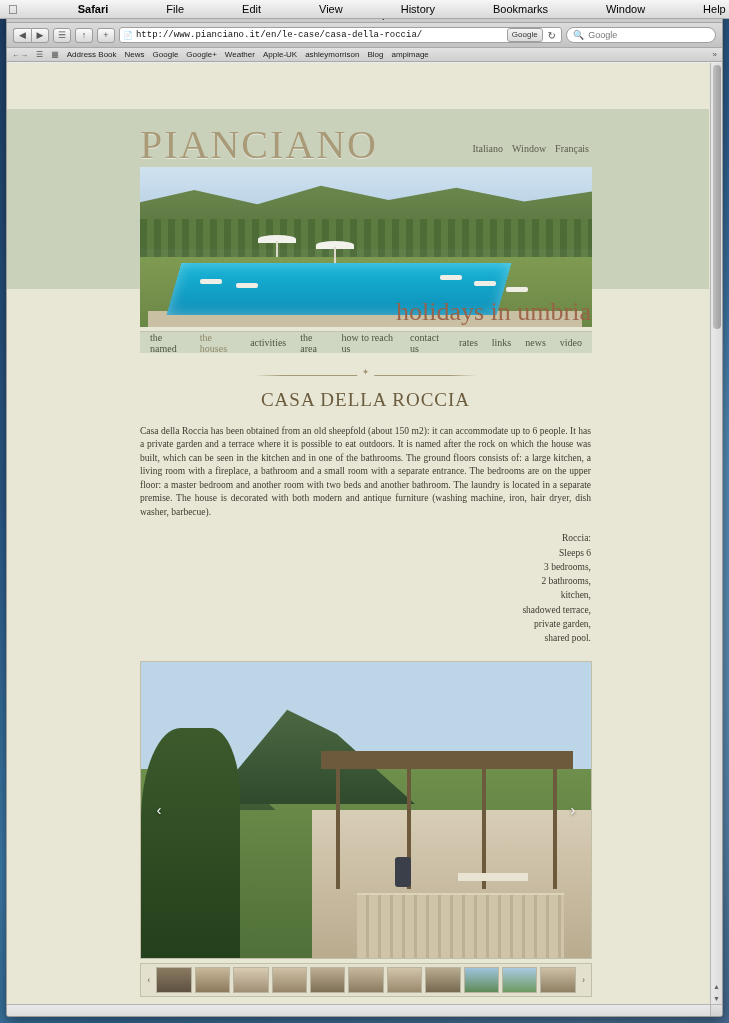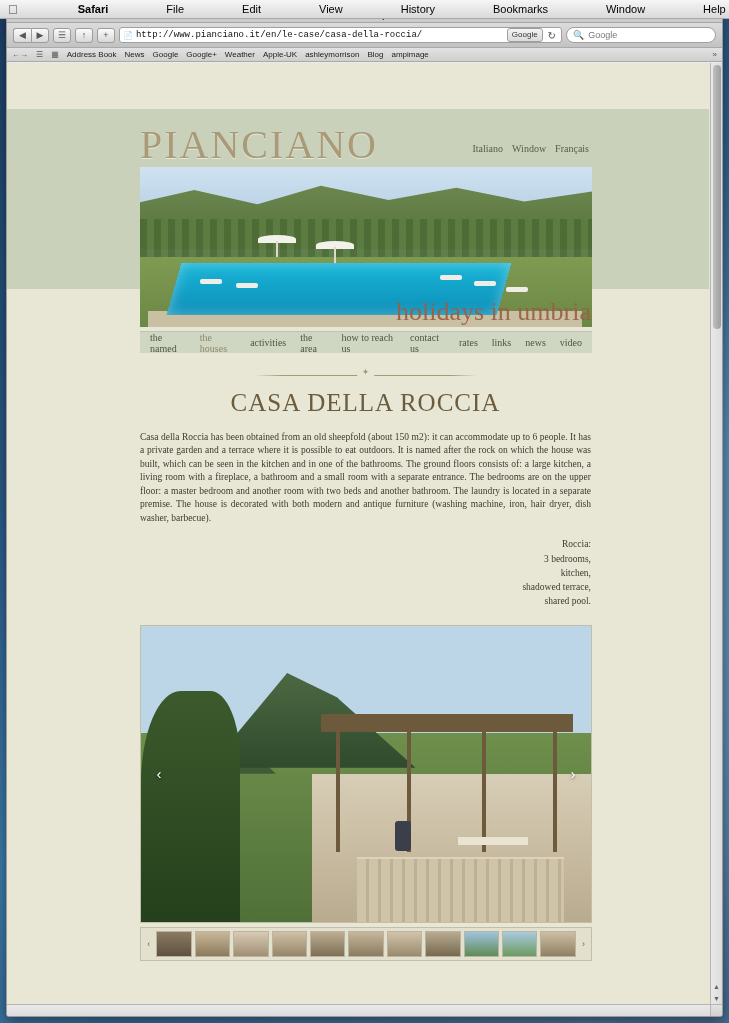--- a/index.html
+++ b/index.html
@@ -170,21 +170,21 @@
   .rule {
     margin:18px auto 10px; width:222px; height:8px;
     background: linear-gradient(to right, rgba(150,140,110,0) 0%, #a49a78 12%, #a49a78 88%, rgba(150,140,110,0) 100%);
     background-size: 100% 1px; background-repeat:no-repeat; background-position: 0 50%;
     position:relative;
   }
   .rule::before{ content:"✦"; position:absolute; left:50%; top:-4px; transform:translateX(-50%);
     color:#a49a78; font-size:9px; background:#e8e6d5; padding:0 5px; }
   h1.title {
     text-align:center; font-family:"Liberation Serif", serif;
-    font-size:25px; font-weight:normal; letter-spacing:1px; color:#6b5c3e; margin:8px 0 14px;
+    font-size:19px; font-weight:normal; letter-spacing:1px; color:#6b5c3e; margin:8px 0 14px;
   }
   p.body, .facts {
     font-family:"Liberation Serif", serif; font-size:9.5px; line-height:1.42; color:#3d3a30;
     text-align:justify; margin:0 0 12px;
   }
   .facts { text-align:right; line-height:1.5; }
 
   .gallery { margin:16px 0 0; }
   .bigphoto {
     position:relative; width:452px; height:298px; margin-left:0;
@@ -365,23 +365,26 @@
         <span>news</span>
         <span>video</span>
       </div>
 
       <div class="content">
         <div class="rule"></div>
         <h1 class="title">CASA DELLA ROCCIA</h1>
         <p class="body">Casa della Roccia has been obtained from an old sheepfold (about 150 m2): it can accommodate up to 6 people. It has a private garden and a terrace where it is possible to eat outdoors. It is named after the rock on which the house was built, which can be seen in the kitchen and in one of the bathrooms. The ground floors consists of: a large kitchen, a living room with a fireplace, a bathroom and a small room with a separate entrance. The bedrooms are on the upper floor: a master bedroom and another room with two beds and another bathroom. The laundry is located in a separate premise. The house is decorated with both modern and antique furniture (washing machine, iron, hair dryer, dish washer, barbecue).</p>
         <div class="facts">
           <div>Roccia:</div>
+          <div>Sleeps 6</div>
           <div>3 bedrooms,</div>
+          <div>2 bathrooms,</div>
           <div>kitchen,</div>
           <div>shadowed terrace,</div>
+          <div>private garden,</div>
           <div>shared pool.</div>
         </div>
 
         <div class="gallery">
           <div class="bigphoto">
             <div class="mount2"></div>
             <div class="mount"></div>
             <div class="treeL"></div>
             <div class="terrace"></div>
             <div class="perg">

